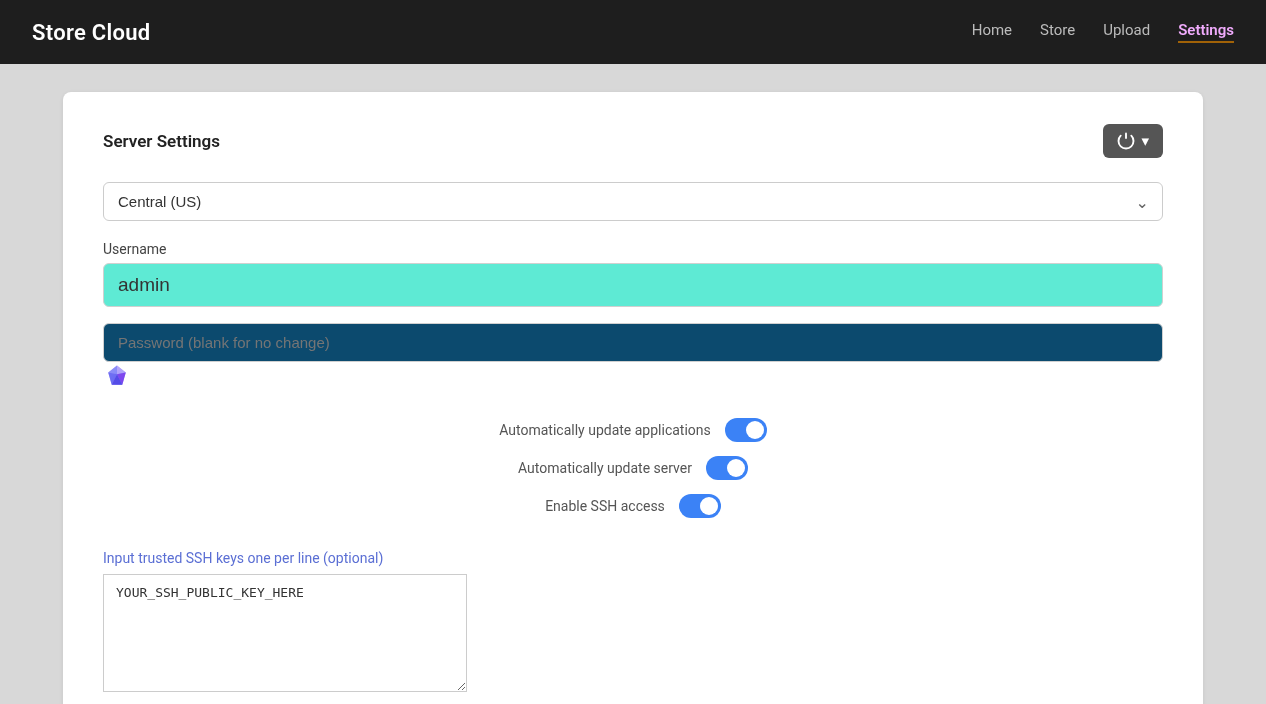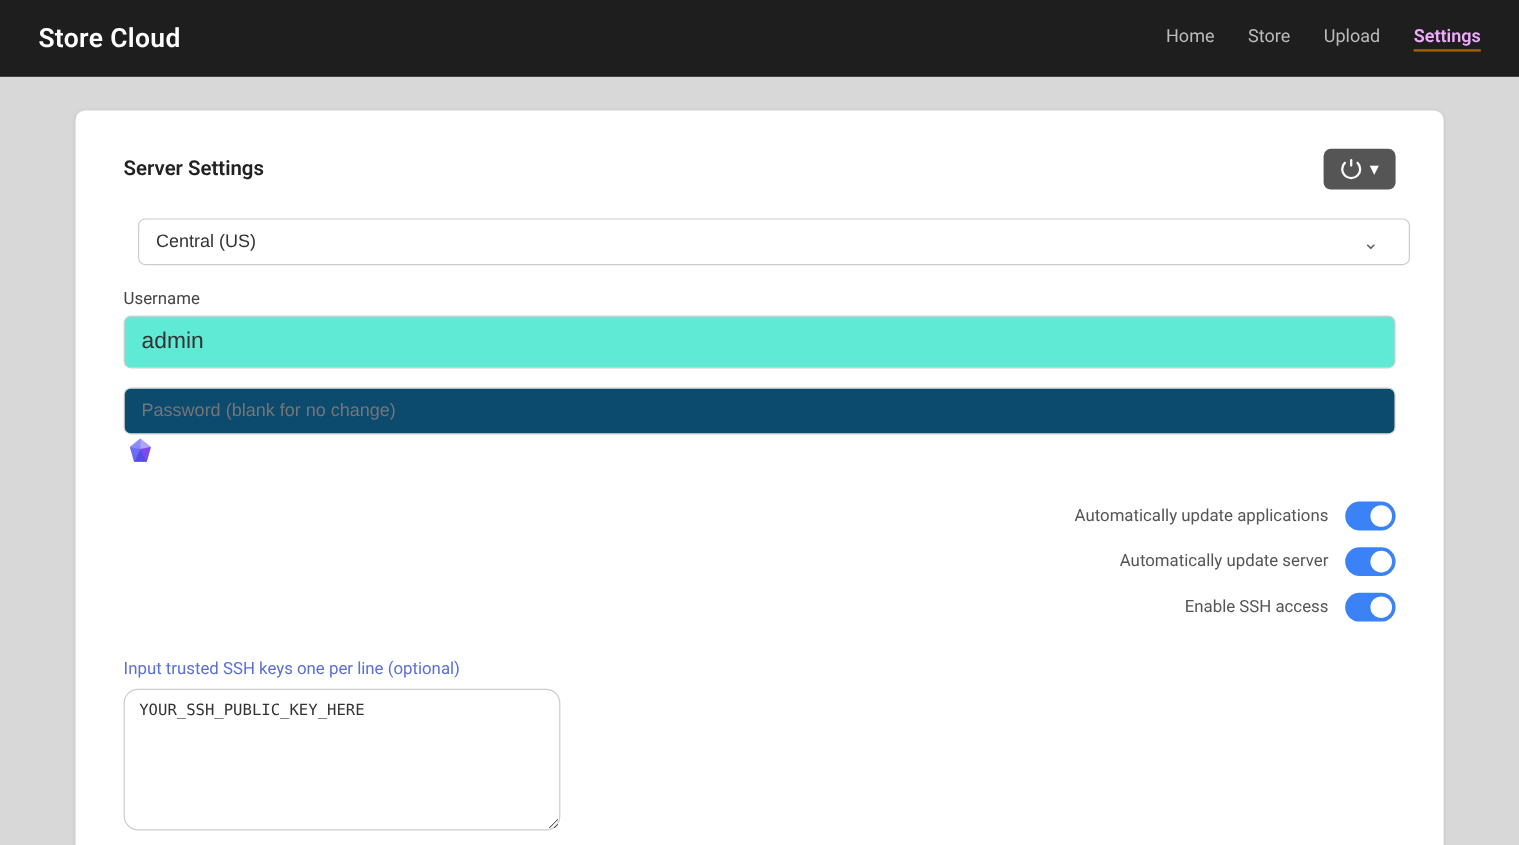--- a/index.html
+++ b/index.html
@@ -98,21 +98,20 @@
       width: 100%;
       border: 1px solid #ccc;
       border-radius: 6px;
       padding: 10px 20px 10px 14px;
       font-size: 15px;
       color: #333;
       background: #fff;
       appearance: none;
       cursor: pointer;
       outline: none;
-      margin-left: 12px;
     }
     .select-chevron {
       position: absolute;
       right: 14px;
       top: 50%;
       transform: translateY(-50%);
       pointer-events: none;
       color: #666;
       font-size: 16px;
     }
@@ -148,21 +147,21 @@
       font-size: 15px;
       color: #999;
       background: #0c4a6e;
       outline: none;
     }
 
     
     .toggle-rows {
       display: flex;
       flex-direction: column;
-      align-items: flex-end;
+      align-items: center;
       gap: 14px;
       margin-bottom: 32px;
     }
     .toggle-row {
       display: flex;
       align-items: center;
       gap: 14px;
     }
     .toggle-label {
       font-size: 14px;
@@ -198,21 +197,21 @@
     
     .ssh-label {
       font-size: 14px;
       color: #5b6fd4;
       margin-bottom: 8px;
     }
     .ssh-textarea {
       width: 364px;
       height: 118px;
       border: 1px solid #ccc;
-      border-radius: 12px;
+      border-radius: 0;
       padding: 10px 12px;
       font-size: 13px;
       font-family: monospace;
       color: #333;
       resize: both;
       outline: none;
       display: block;
     }
 
     

